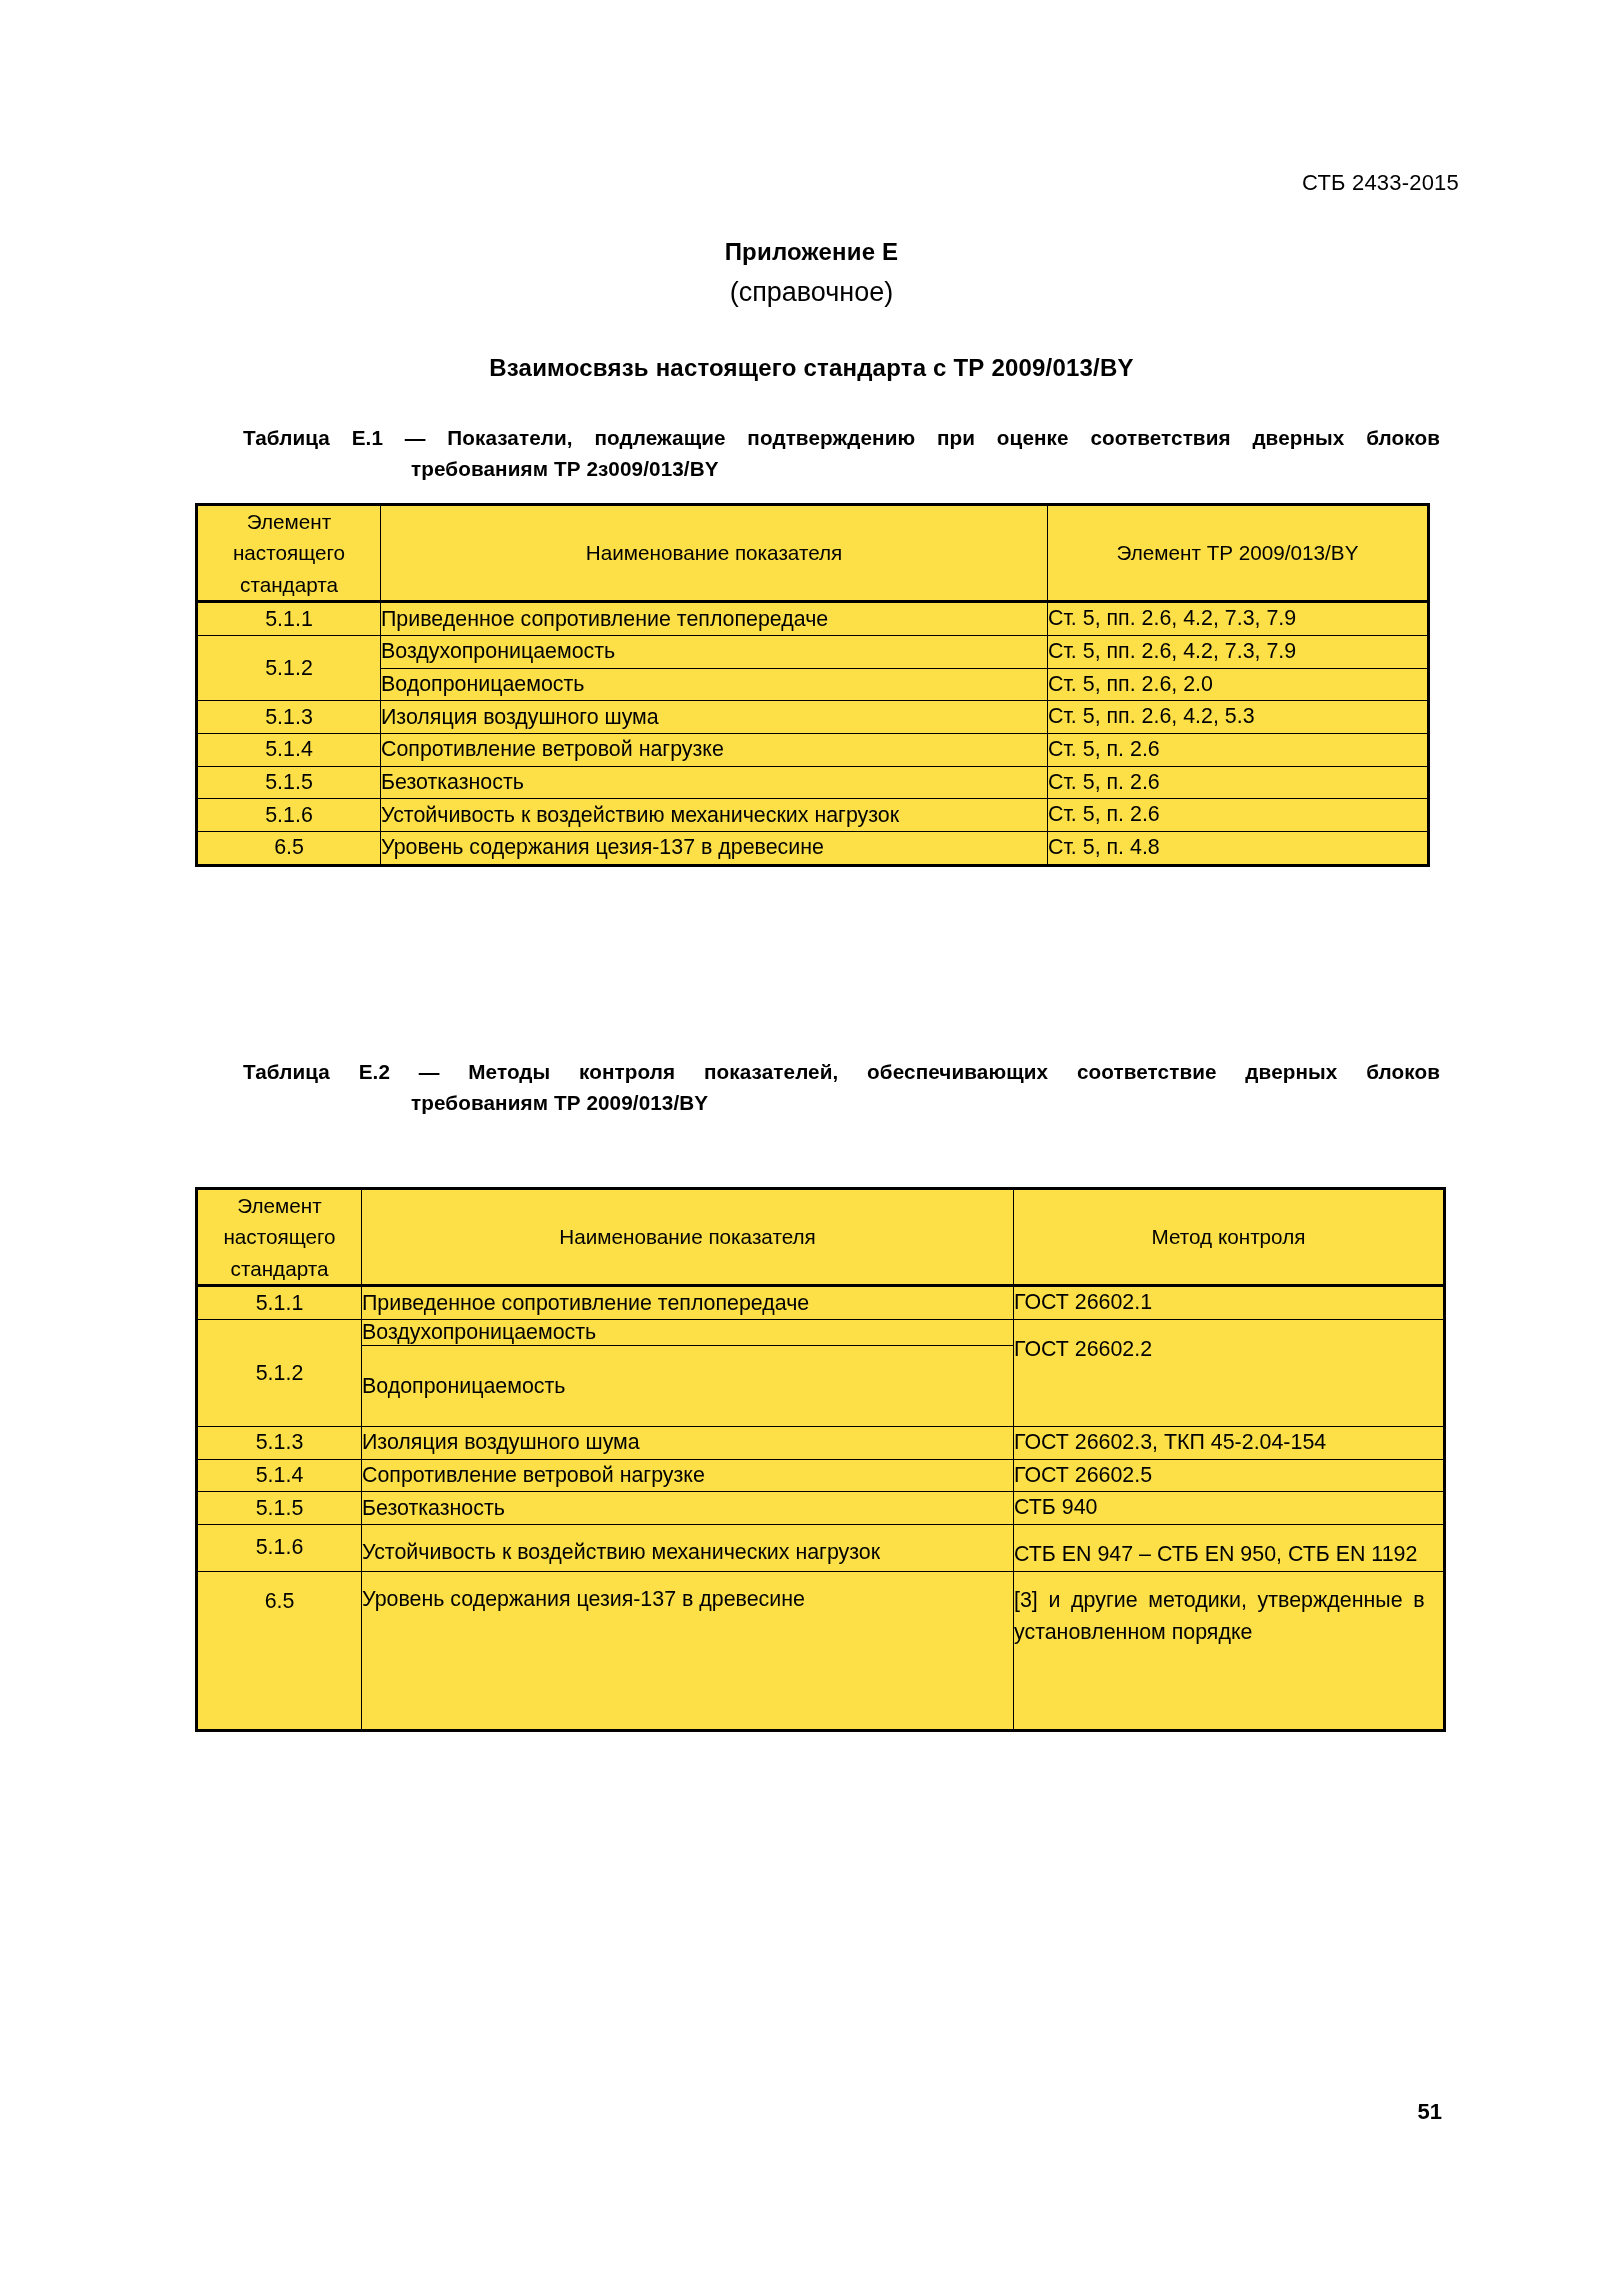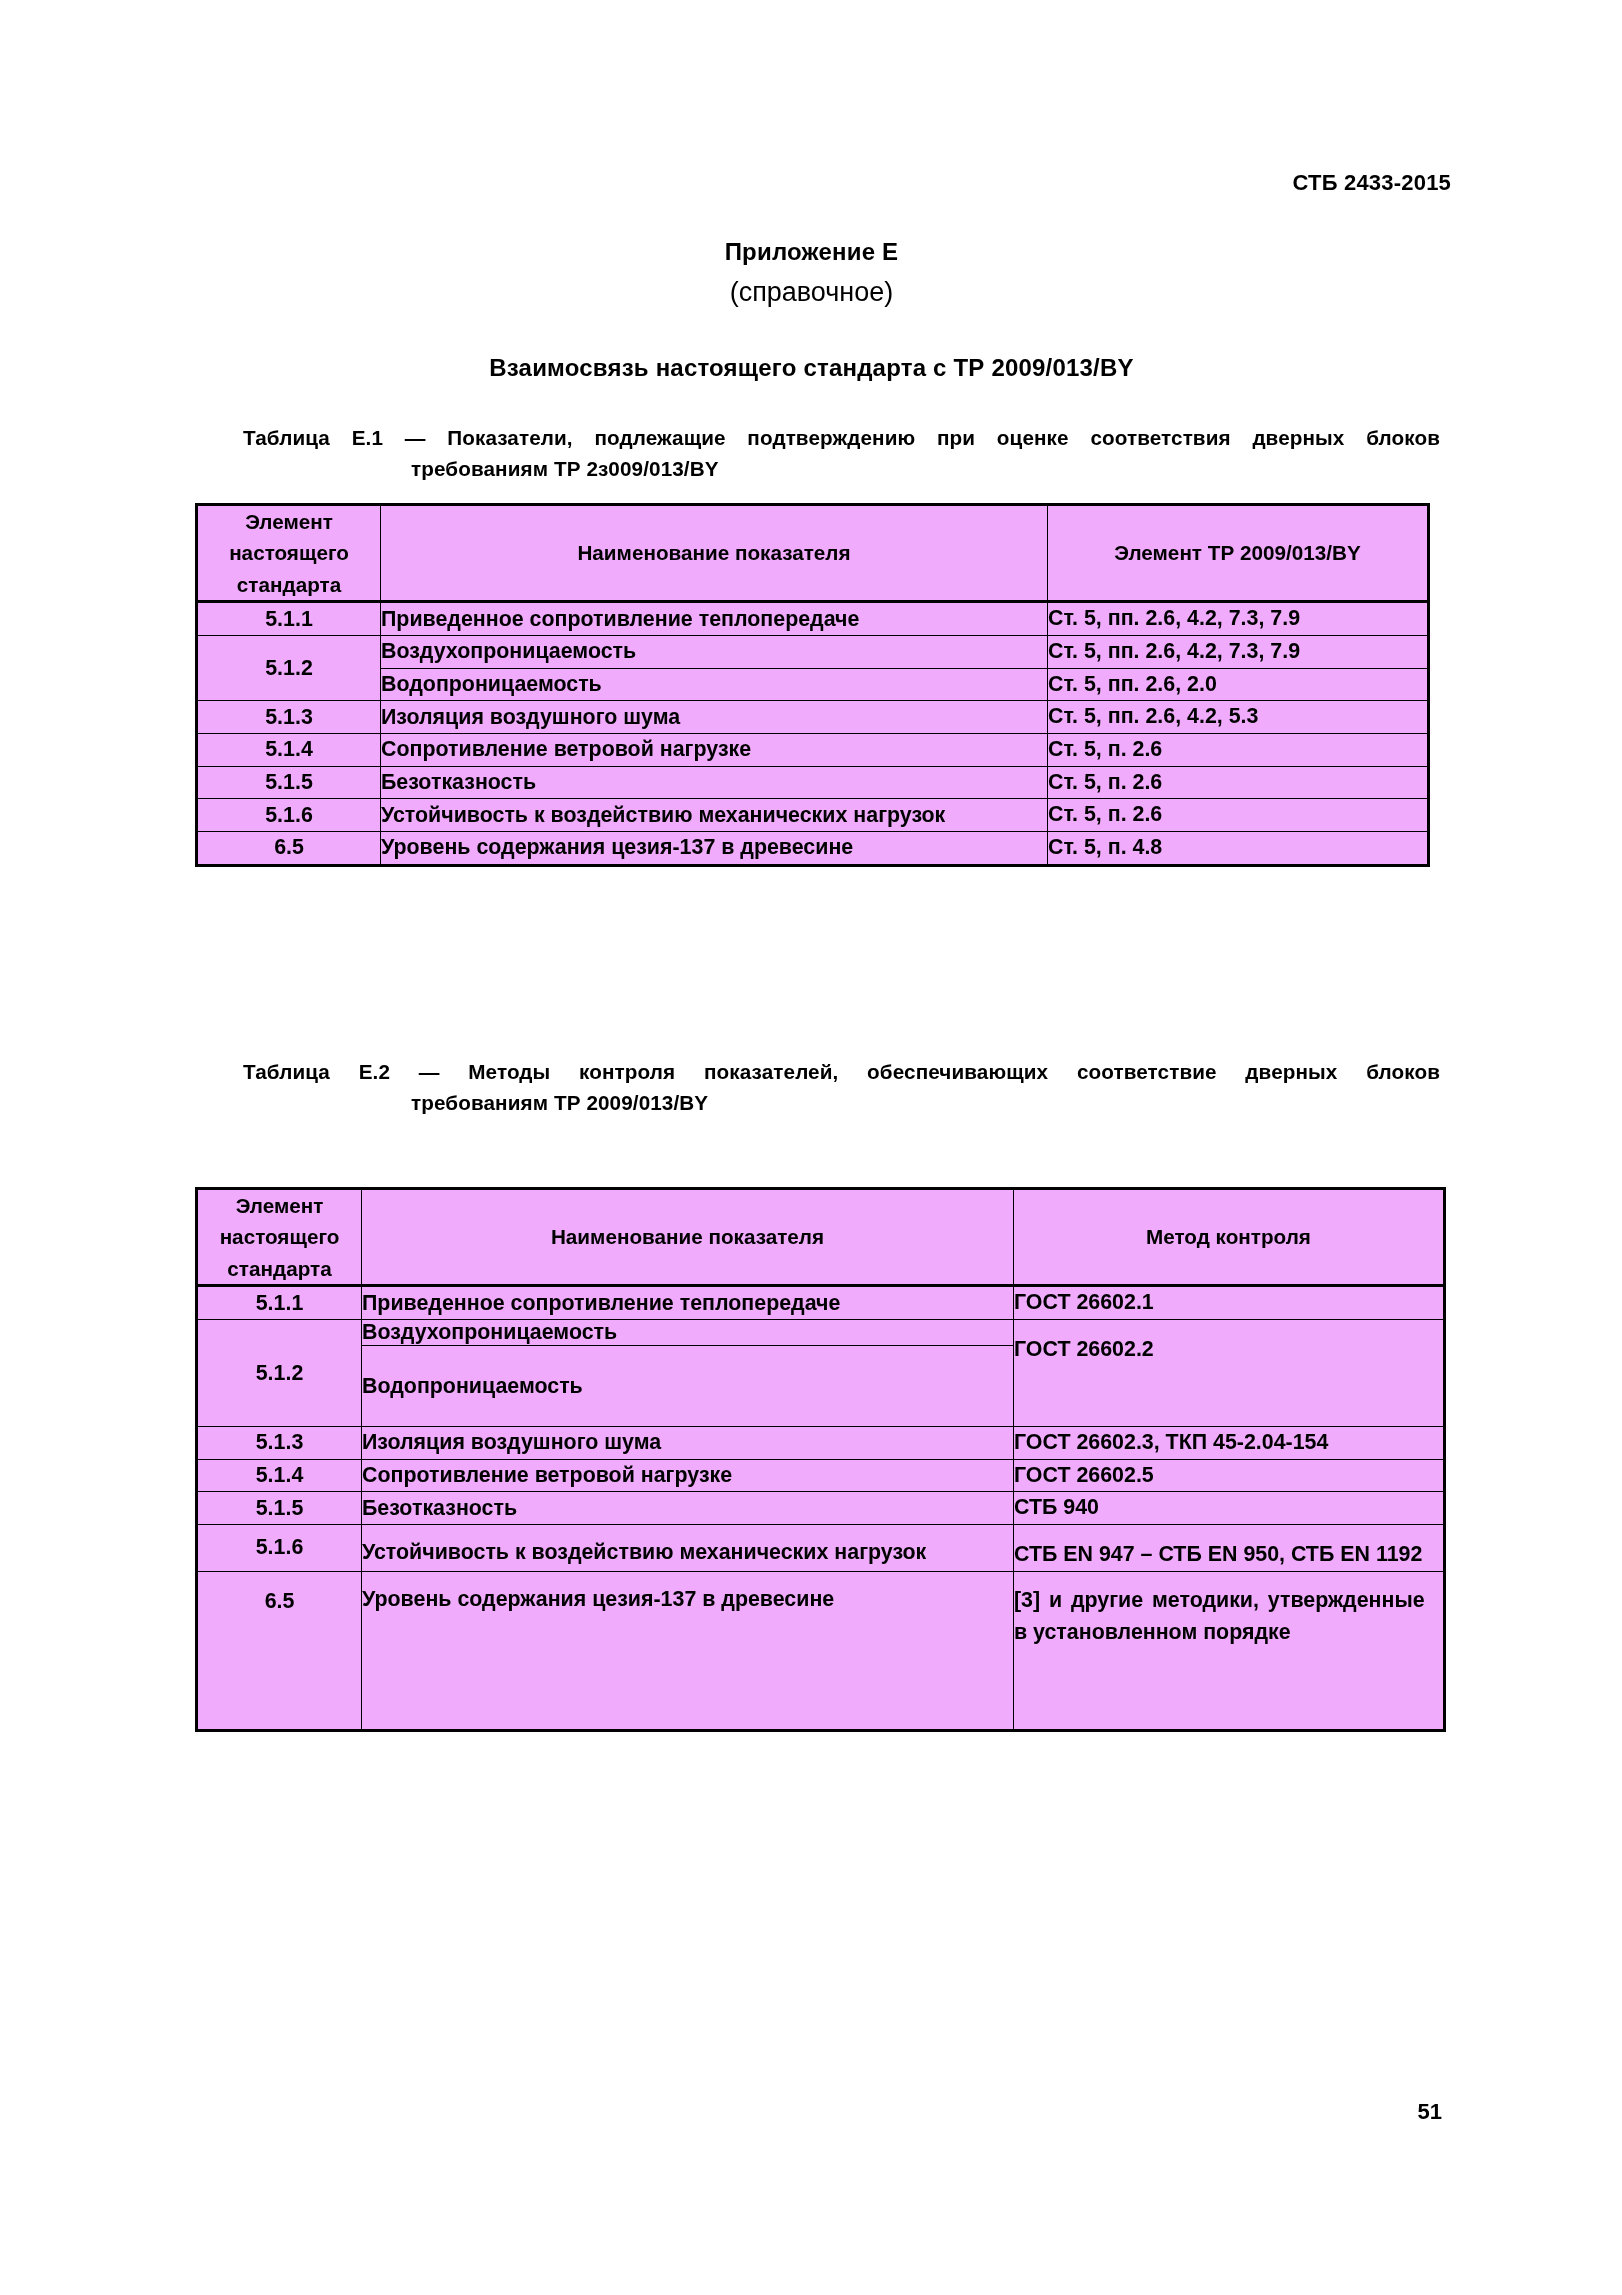--- a/index.html
+++ b/index.html
@@ -19,23 +19,23 @@
     height: 2295px;
     background: #ffffff;
     box-sizing: border-box;
     overflow: hidden;
   }
 
   
   .doc-header {
     position: absolute;
     top: 170px;
-    right: 172px;
+    right: 164px;
     font-size: 22px;
-    font-weight: bold;
+    font-weight: normal;
     letter-spacing: 0.2px;
     white-space: nowrap;
   }
 
   
   .annex-block {
     position: absolute;
     top: 237px;
     left: 0;
     right: 0;
@@ -98,22 +98,22 @@
     border-collapse: collapse;
     table-layout: fixed;
     background: #ffffff;
     border: 3.1px solid #000000;
   }
   table.std-table td,
   table.std-table th {
     border: 1.5px solid #000000;
     padding: 0;
     vertical-align: middle;
-    font-weight: bold;
-    background: #f0abfc;
+    font-weight: normal;
+    background: #fde047;
   }
   table.std-table thead th {
     border-bottom: 3.1px solid #000000;
   }
   .hdr-cell {
     text-align: center;
     font-size: 20.7px;
     line-height: 1.52;
     padding: 10.7px 7.7px;
   }

